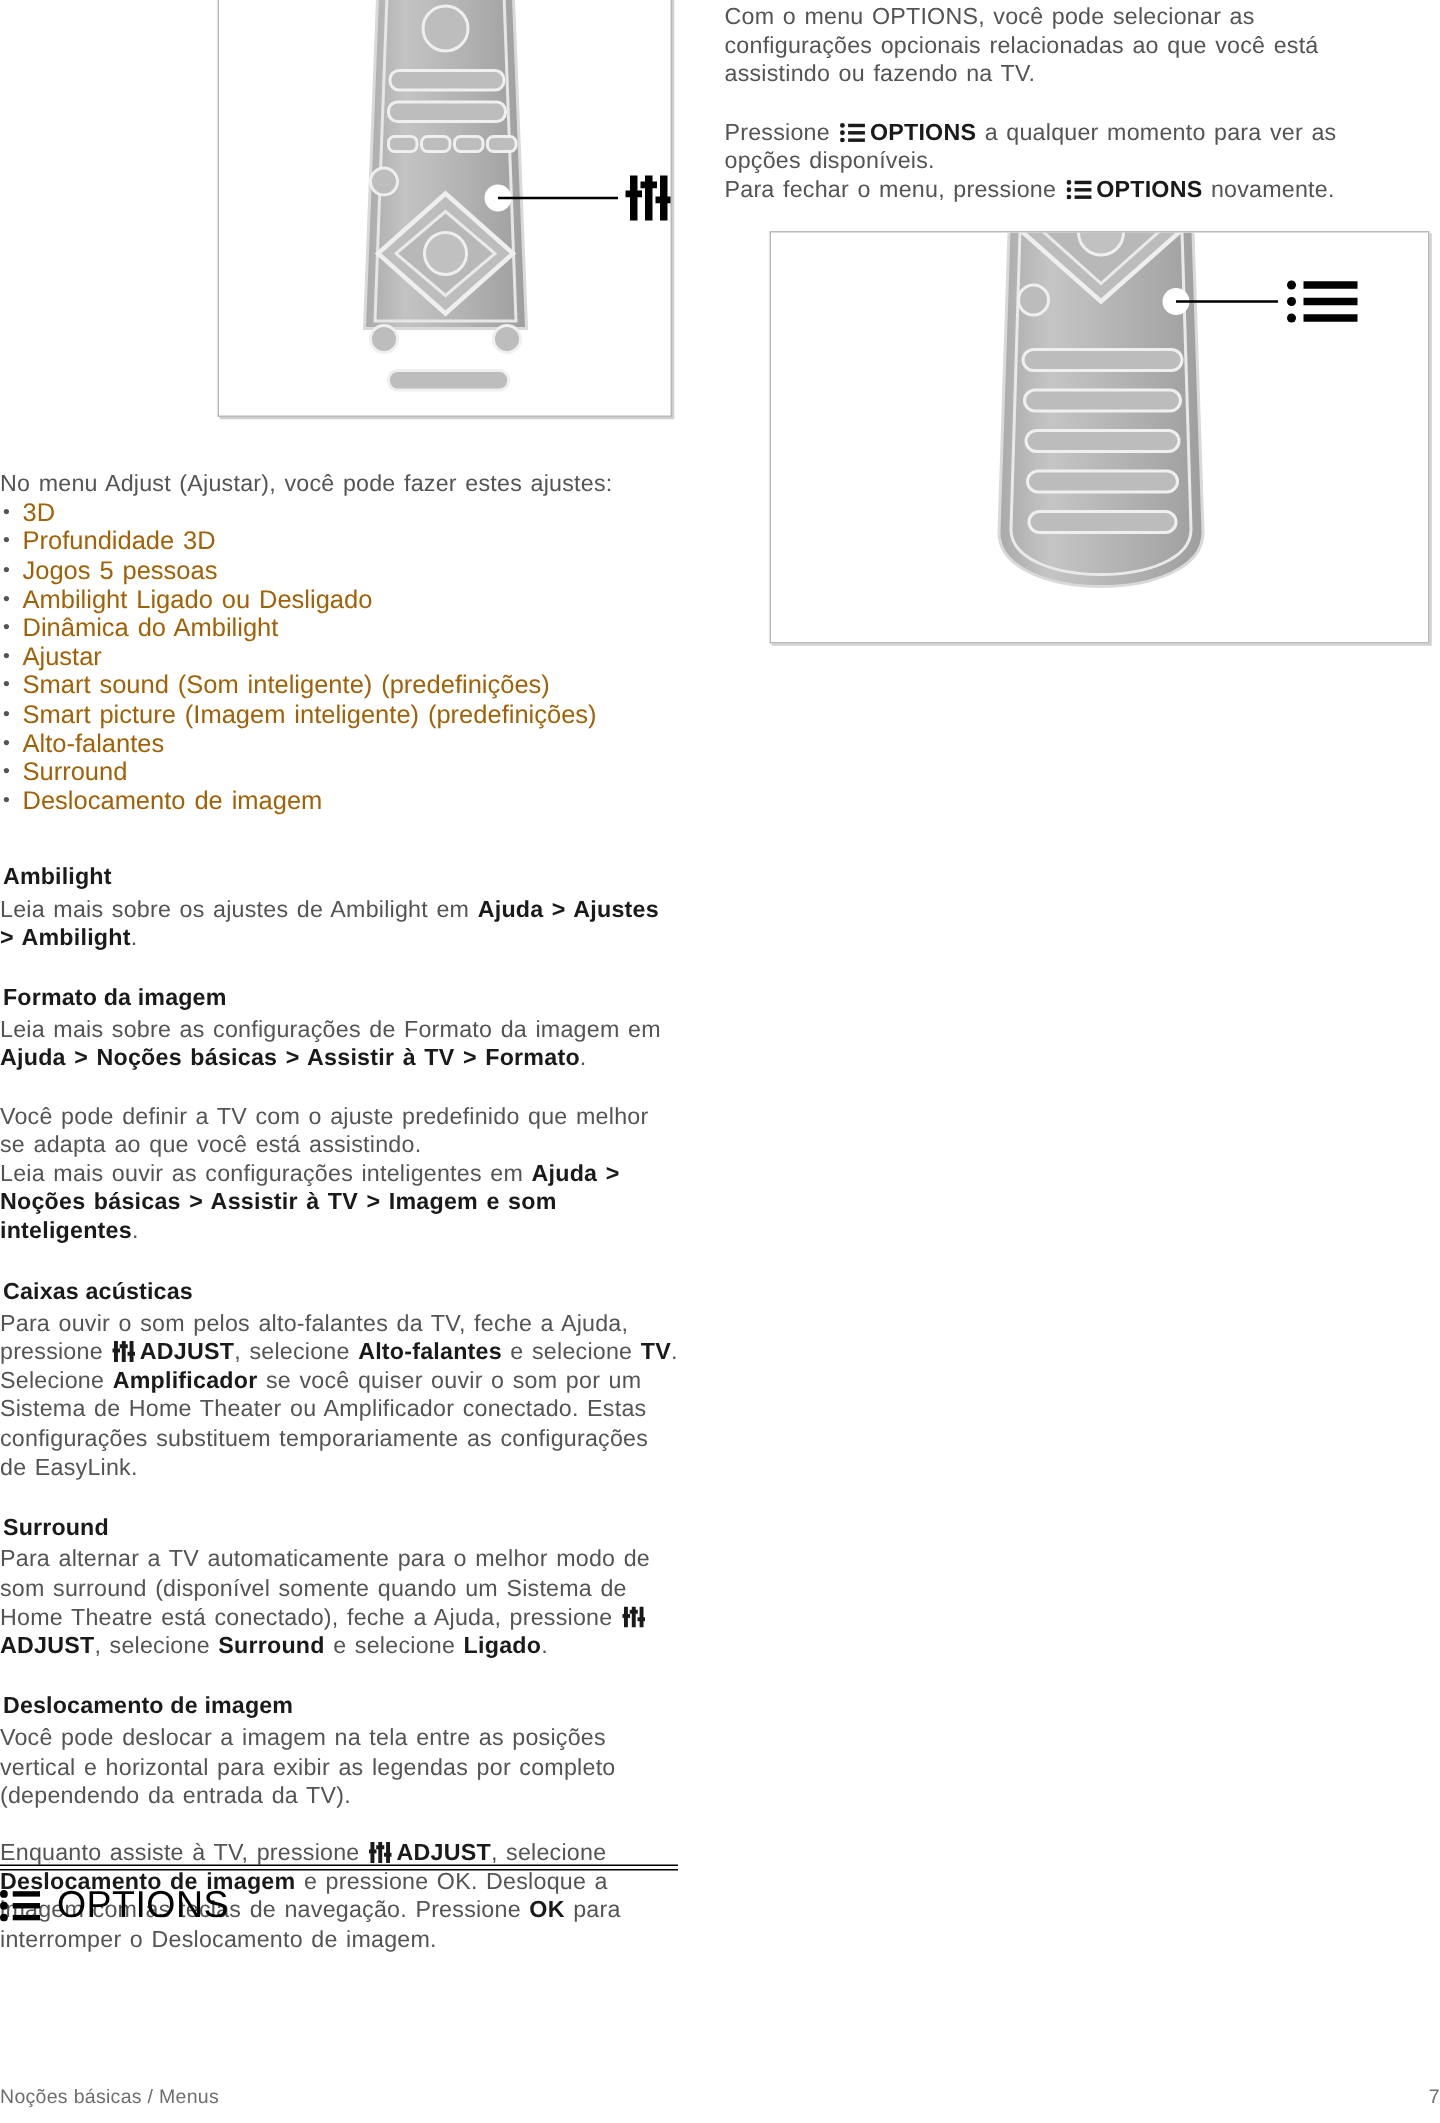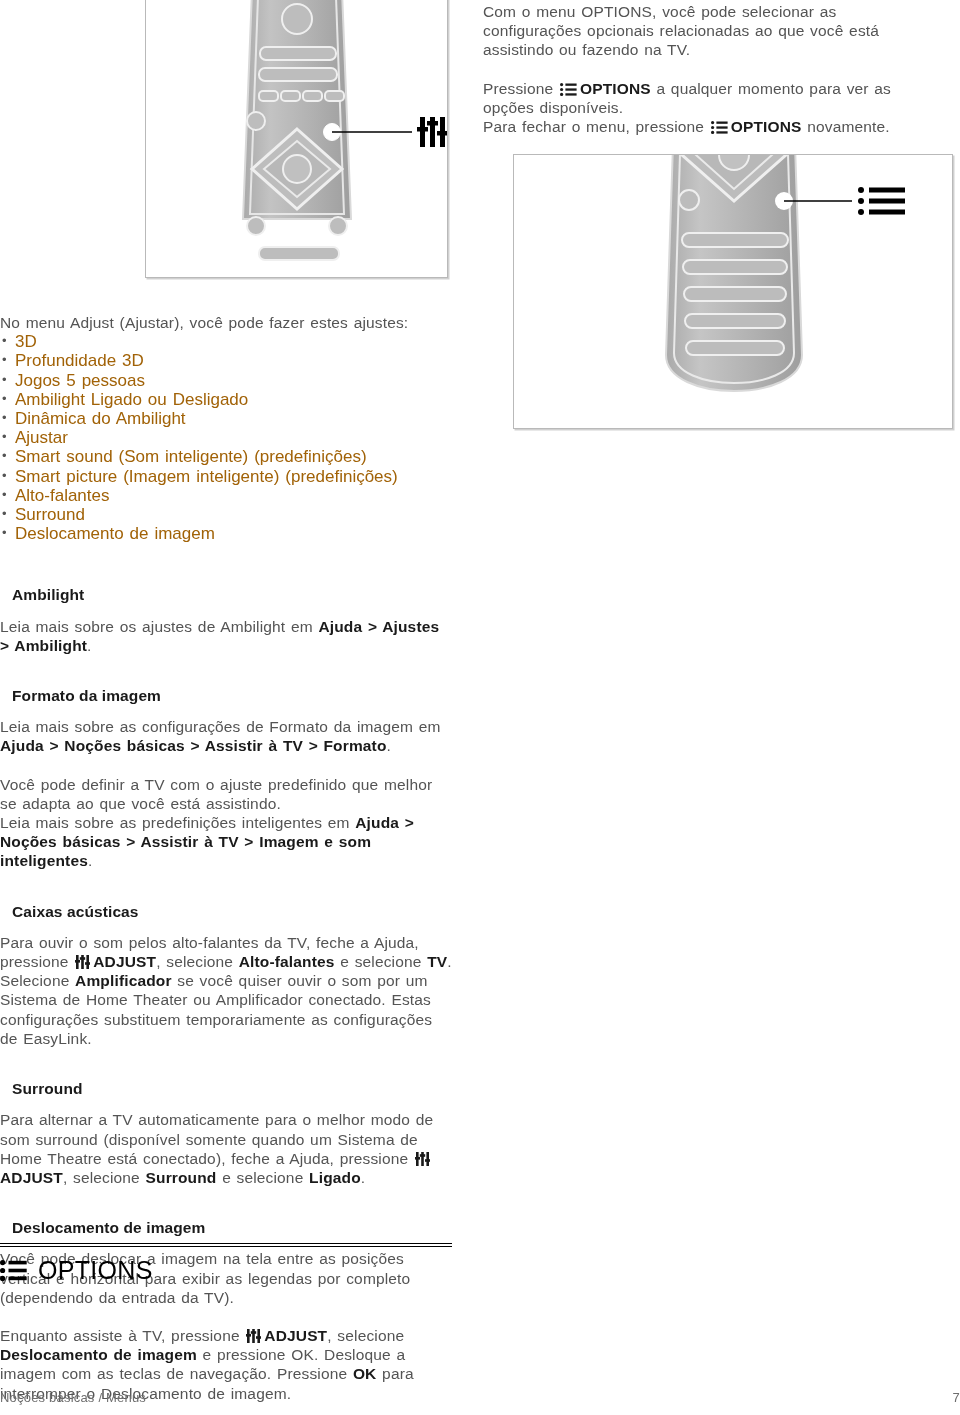--- a/index.html
+++ b/index.html
@@ -39,21 +39,21 @@
     word-spacing: 1.2px;
   }
   .gap { height: 19px; }
   .gap-lg { height: 30px; }
 
   b, .bold {
     font-weight: bold;
     color: #1a1a1a;
   }
   h3.head {
-    margin: 12px;
+    margin: 2px;
     font-size: 15.5px;
     line-height: 19.2px;
     font-weight: bold;
     color: #1a1a1a;
     letter-spacing: 0.1px;
   }
 
   ul.bullets {
     margin: 0;
     padding: 0;
@@ -313,21 +313,21 @@
 
   <section>
     <h3 class="head">Formato da imagem</h3>
     <p><span>Leia mais sobre as configurações de Formato da imagem em </span><b>Ajuda &gt; Noções básicas &gt; Assistir à TV &gt; Formato</b><span>.</span></p>
   </section>
 
   <div class="gap"></div>
 
   <section>
     <p>Você pode definir a TV com o ajuste predefinido que melhor se adapta ao que você está assistindo.</p>
-    <p><span>Leia mais sobre as predefinições inteligentes em </span><b>Ajuda &gt; Noções básicas &gt; Assistir à TV &gt; Imagem e som inteligentes</b><span>.</span></p>
+    <p><span>Leia mais ouvir as configurações inteligentes em </span><b>Ajuda &gt; Noções básicas &gt; Assistir à TV &gt; Imagem e som inteligentes</b><span>.</span></p>
   </section>
 
   <div class="gap"></div>
 
   <section>
     <h3 class="head">Caixas acústicas</h3>
     <p><span>Para ouvir o som pelos alto-falantes da TV, feche a Ajuda, pressione </span><span class="icon-adjust">
       <svg width="15" height="14" viewBox="0 0 15 14">
         <rect x="1" y="0" width="2.6" height="14" fill="#1a1a1a"></rect>
         <rect x="6.2" y="0" width="2.6" height="14" fill="#1a1a1a"></rect>

